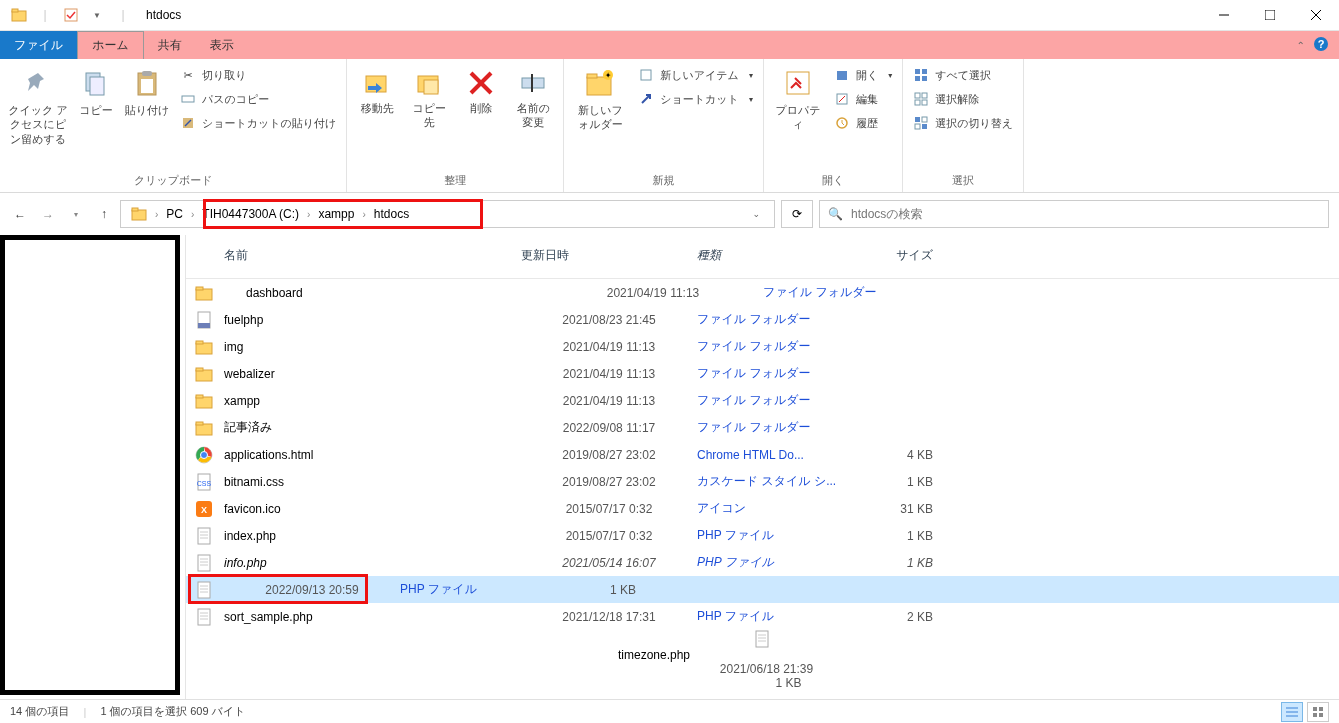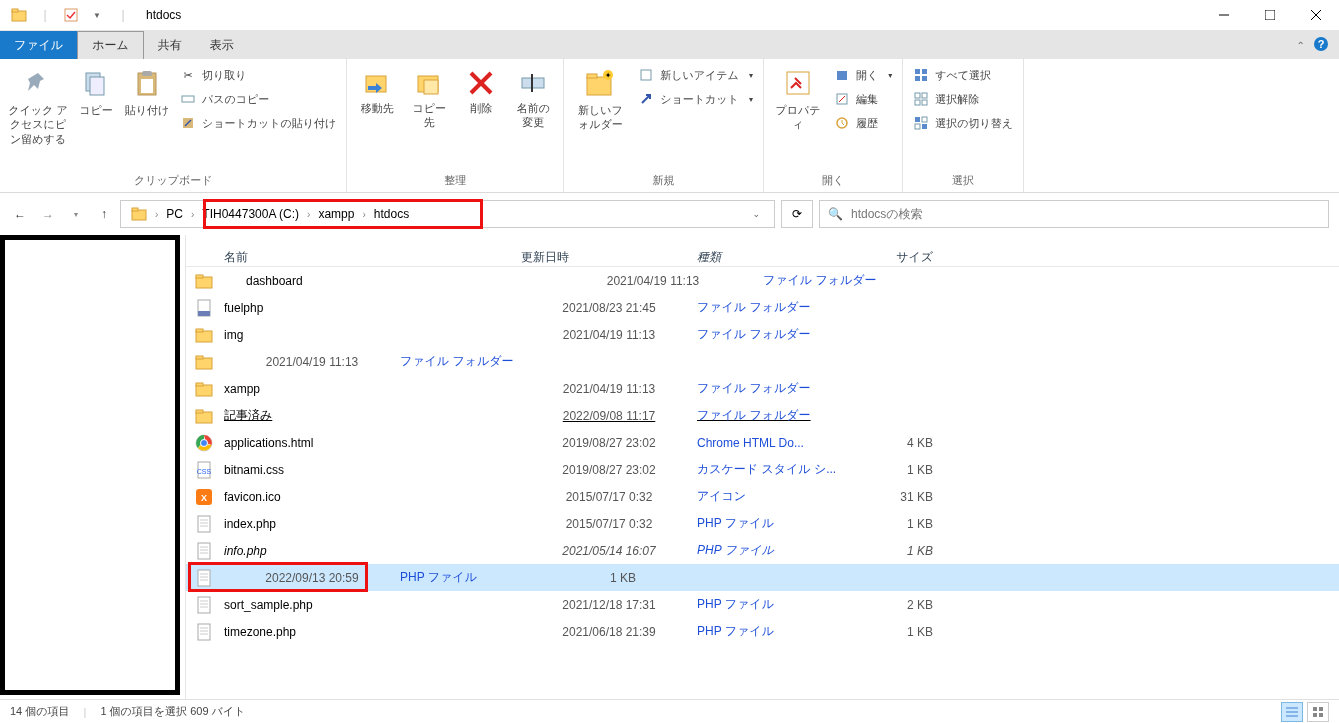--- a/index.html
+++ b/index.html
@@ -7,21 +7,21 @@
 
 
 .title-bar { height: 31px; display: flex; align-items: center; background: #fff; border-bottom: 1px solid #e5e5e5; }
 .title-bar .qat { display: flex; align-items: center; padding-left: 8px; gap: 4px; }
 .title-bar .qat .icon { width: 22px; height: 22px; display: flex; align-items: center; justify-content: center; }
 .title-bar .title { margin-left: 12px; font-size: 12px; }
 .title-bar .win-controls { margin-left: auto; display: flex; }
 .title-bar .win-controls div { width: 46px; height: 31px; display: flex; align-items: center; justify-content: center; font-size: 10px; }
 
 
-.tabs-bar { height: 28px; display: flex; align-items: stretch; background: #e5e5e5; }
+.tabs-bar { height: 28px; display: flex; align-items: stretch; background: #fca5a5; }
 .tabs-bar .tab { padding: 0 14px; display: flex; align-items: center; font-size: 12px; color: #333; cursor: pointer; }
 .tabs-bar .tab.active { background: #1979ca; color: #fff; }
 .tabs-bar .tab.selected { border: 1px solid #999; border-bottom: none; }
 .tabs-bar .right { margin-left: auto; display: flex; align-items: center; gap: 8px; padding-right: 10px; }
 
 
 .ribbon { height: 134px; background: #fff; border-bottom: 1px solid #dadada; display: flex; }
 .ribbon-group { display: flex; flex-direction: column; border-right: 1px solid #e3e3e3; padding: 4px 6px 2px; }
 .ribbon-group .content { flex: 1; display: flex; align-items: flex-start; gap: 4px; }
 .ribbon-group .label { text-align: center; font-size: 11px; color: #666; padding: 3px 0 2px; }
@@ -42,21 +42,21 @@
 .breadcrumb .crumb { display: flex; align-items: center; gap: 6px; padding: 0 4px; }
 .breadcrumb .sep { color: #888; font-size: 10px; padding: 0 4px; }
 .search-box { width: 510px; height: 28px; border: 1px solid #ccc; display: flex; align-items: center; padding: 0 8px; gap: 8px; color: #777; }
 .hl-red { position: absolute; border: 3px solid #e11; pointer-events: none; }
 
 
 .content-area { display: flex; height: calc(100% - 31px - 28px - 134px - 42px - 24px); }
 .nav-pane { width: 186px; border-right: 1px solid #e5e5e5; position: relative; }
 .nav-pane .black-box { position: absolute; left: 0; top: 0; width: 180px; height: 460px; border: 5px solid #000; background: #fff; }
 .file-pane { flex: 1; overflow: auto; position: relative; }
-.columns { display: flex; height: 32px; align-items: flex-end; border-bottom: 1px solid #e8e8e8; font-size: 12px; color: #345; }
+.columns { display: flex; height: 32px; align-items: flex-start; border-bottom: 1px solid #e8e8e8; font-size: 12px; color: #345; margin-top: 12px; }
 .col-name { width: 335px; padding-left: 38px; }
 .col-date { width: 176px; }
 .col-type { width: 156px; font-style: italic; }
 .col-size { width: 90px; text-align: right; padding-right: 10px; }
 .file-row { display: flex; height: 27px; align-items: center; font-size: 12px; padding-left: 8px; }
 .file-row.selected { background: #cce8ff; }
 .file-row .ficon { width: 20px; height: 20px; margin-right: 10px; display: flex; align-items: center; justify-content: center; }
 .file-row .fname { width: 297px; }
 .file-row .fdate { width: 176px; color: #555; text-align: center; }
 .file-row .ftype { width: 156px; color: #1d4ed8; white-space: nowrap; overflow: hidden; text-overflow: ellipsis; }
@@ -431,37 +431,38 @@
           <div class="ftype">ファイル フォルダー</div>
           <div class="fsize"></div>
         </div>
         <div class="file-row" style="position: relative;">
           <div class="ficon">
             <svg width="18" height="18">
               <rect x="1" y="5" width="16" height="11" fill="#ffd56b" stroke="#d9a23a"></rect>
               <rect x="1" y="3" width="7" height="3" fill="#ffd56b" stroke="#d9a23a"></rect>
             </svg>
           </div>
+          <div class="fname">webalizer</div>
           <div class="fdate">2021/04/19 11:13</div>
           <div class="ftype">ファイル フォルダー</div>
           <div class="fsize"></div>
         </div>
         <div class="file-row" style="position: relative;">
           <div class="ficon">
             <svg width="18" height="18">
               <rect x="1" y="5" width="16" height="11" fill="#ffd56b" stroke="#d9a23a"></rect>
               <rect x="1" y="3" width="7" height="3" fill="#ffd56b" stroke="#d9a23a"></rect>
             </svg>
           </div>
           <div class="fname">xampp</div>
           <div class="fdate">2021/04/19 11:13</div>
           <div class="ftype">ファイル フォルダー</div>
           <div class="fsize"></div>
         </div>
-        <div class="file-row" style="position: relative; text-decoration: underline;">
+        <div class="file-row" style="position: relative;">
           <div class="ficon">
             <svg width="18" height="18">
               <rect x="1" y="5" width="16" height="11" fill="#ffd56b" stroke="#d9a23a"></rect>
               <rect x="1" y="3" width="7" height="3" fill="#ffd56b" stroke="#d9a23a"></rect>
             </svg>
           </div>
           <div class="fname">記事済み</div>
           <div class="fdate">2022/09/08 11:17</div>
           <div class="ftype">ファイル フォルダー</div>
           <div class="fsize"></div>
@@ -555,21 +556,21 @@
               <line x1="4" y1="5" x2="12" y2="5" stroke="#ccc"></line>
               <line x1="4" y1="8" x2="12" y2="8" stroke="#ccc"></line>
               <line x1="4" y1="11" x2="12" y2="11" stroke="#ccc"></line>
             </svg>
           </div>
           <div class="fname">sort_sample.php</div>
           <div class="fdate">2021/12/18 17:31</div>
           <div class="ftype">PHP ファイル</div>
           <div class="fsize">2 KB</div>
         </div>
-        <div class="file-row" style="position: relative;">
+        <div class="file-row" style="position: relative; flex-direction: column;">
           <div class="ficon">
             <svg width="16" height="18">
               <rect x="2" y="1" width="12" height="16" fill="#fff" stroke="#aaa"></rect>
               <line x1="4" y1="5" x2="12" y2="5" stroke="#ccc"></line>
               <line x1="4" y1="8" x2="12" y2="8" stroke="#ccc"></line>
               <line x1="4" y1="11" x2="12" y2="11" stroke="#ccc"></line>
             </svg>
           </div>
           <div class="fname">timezone.php</div>
           <div class="fdate">2021/06/18 21:39</div>

